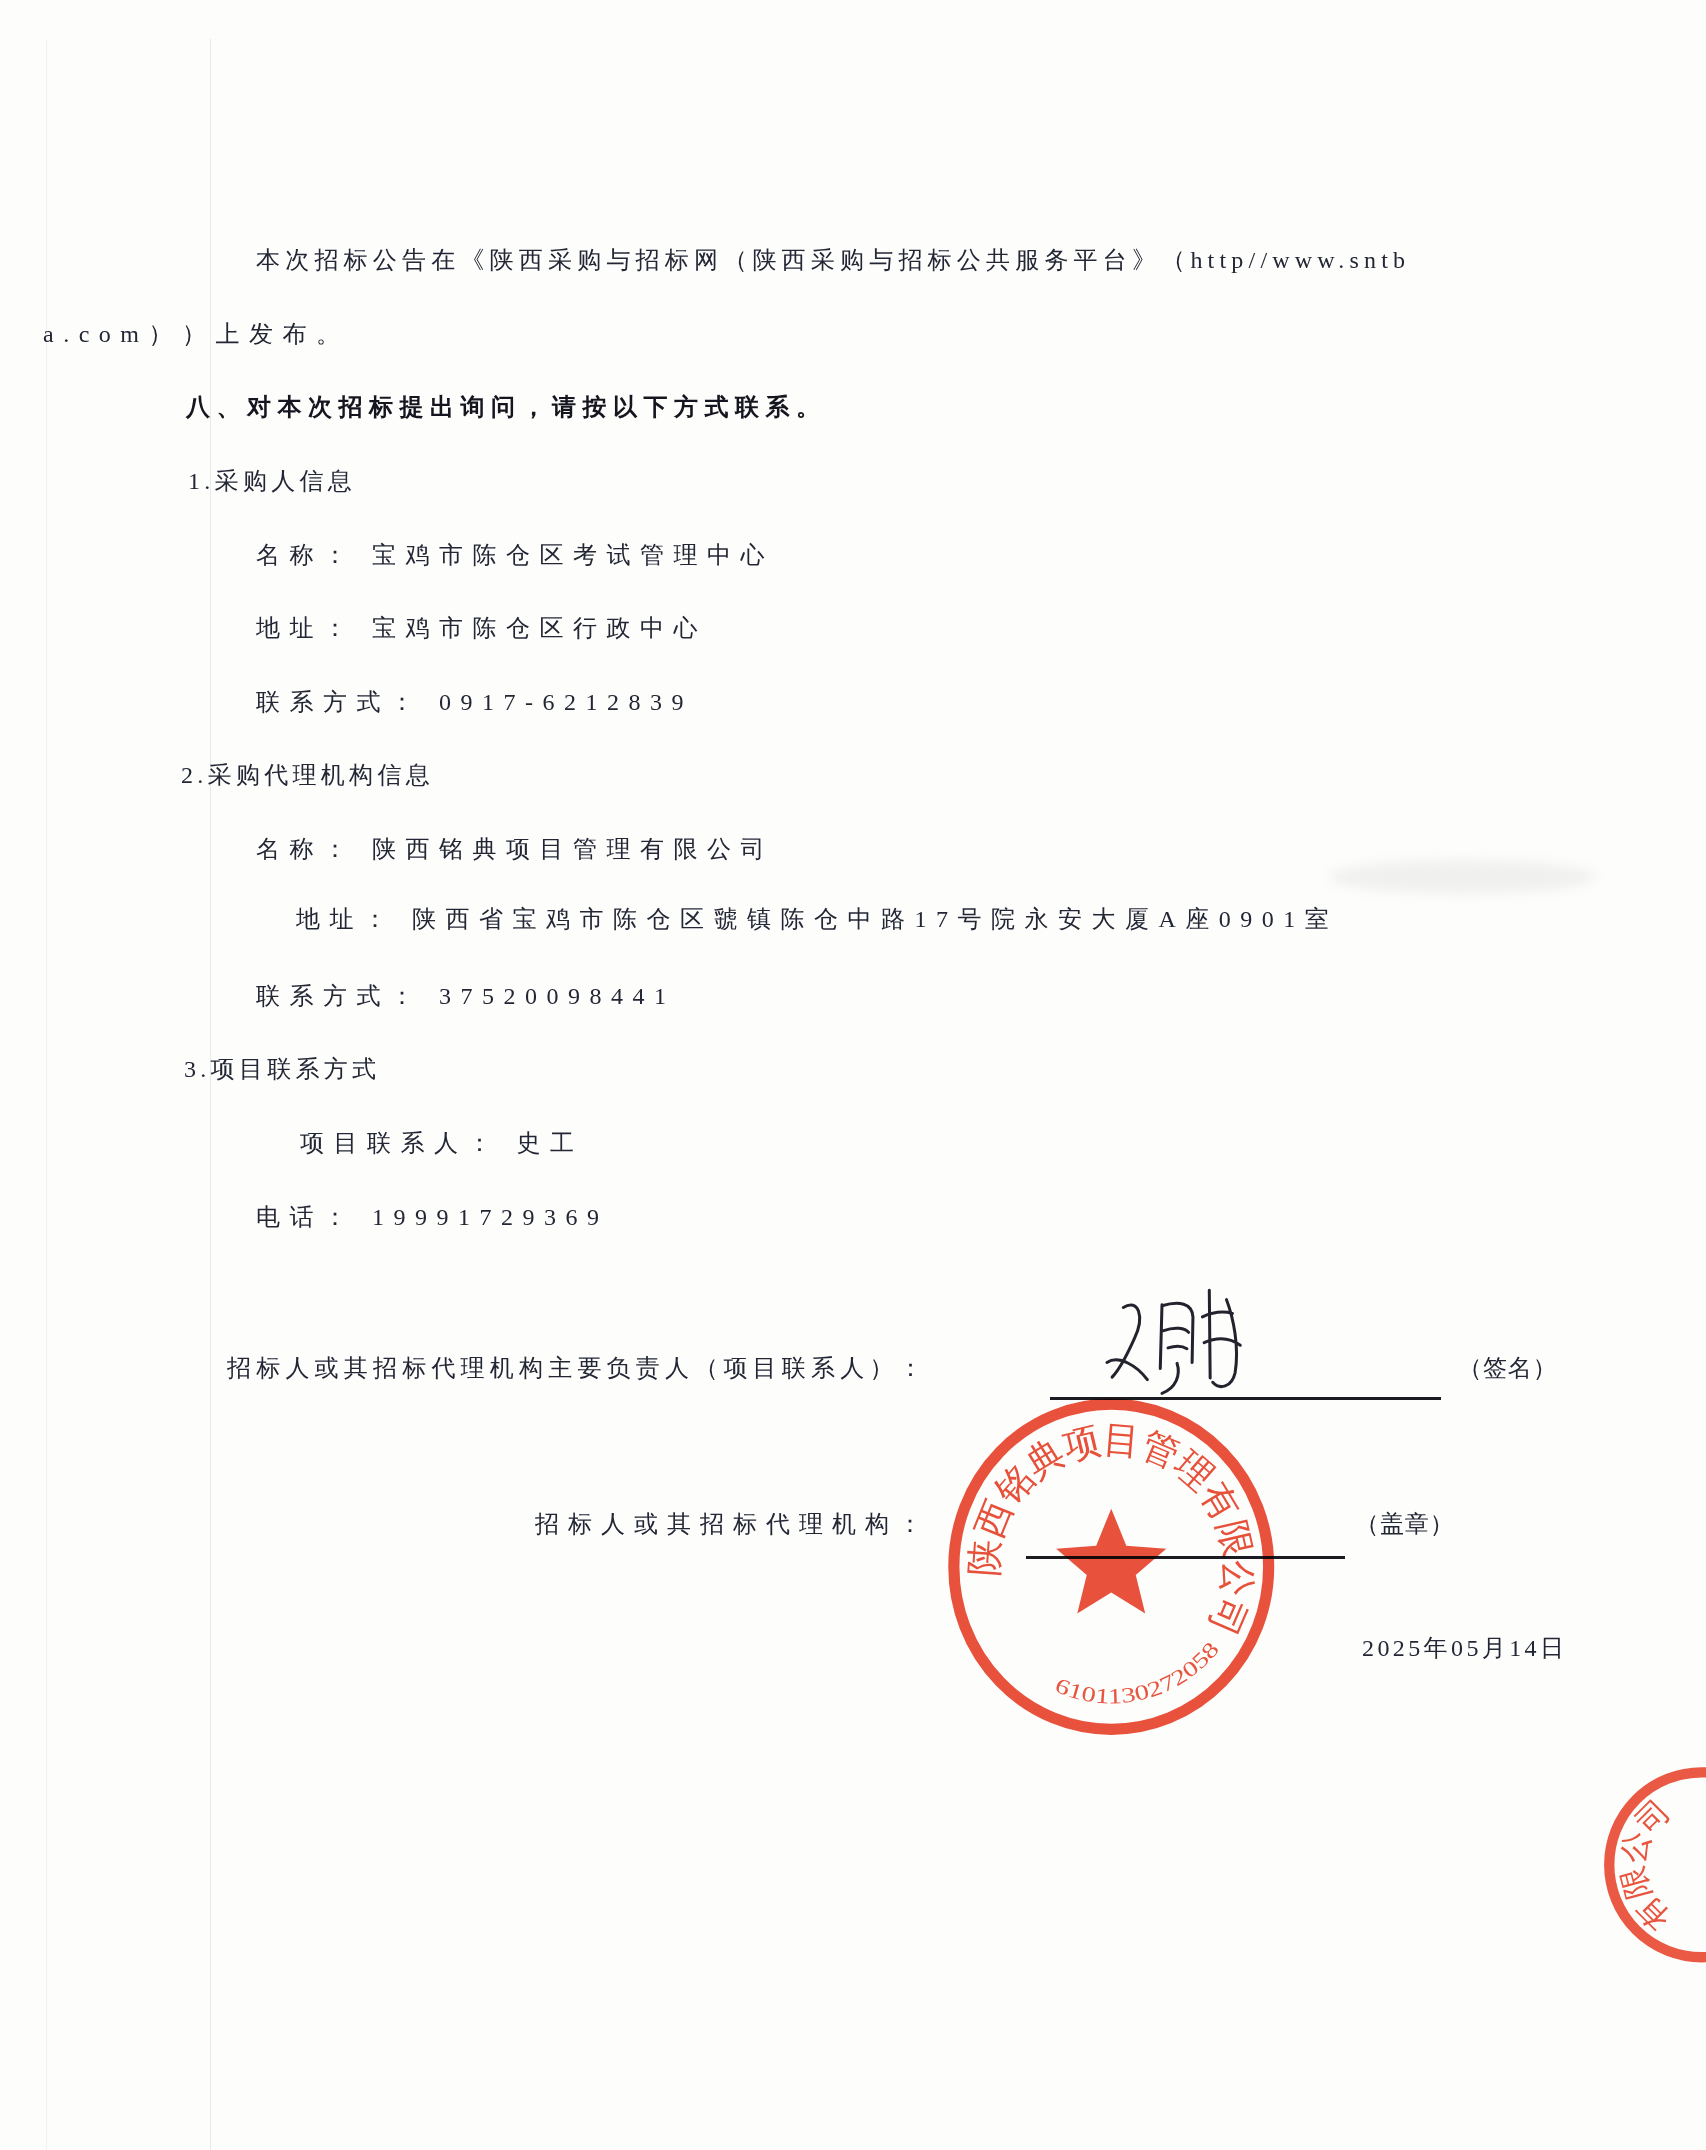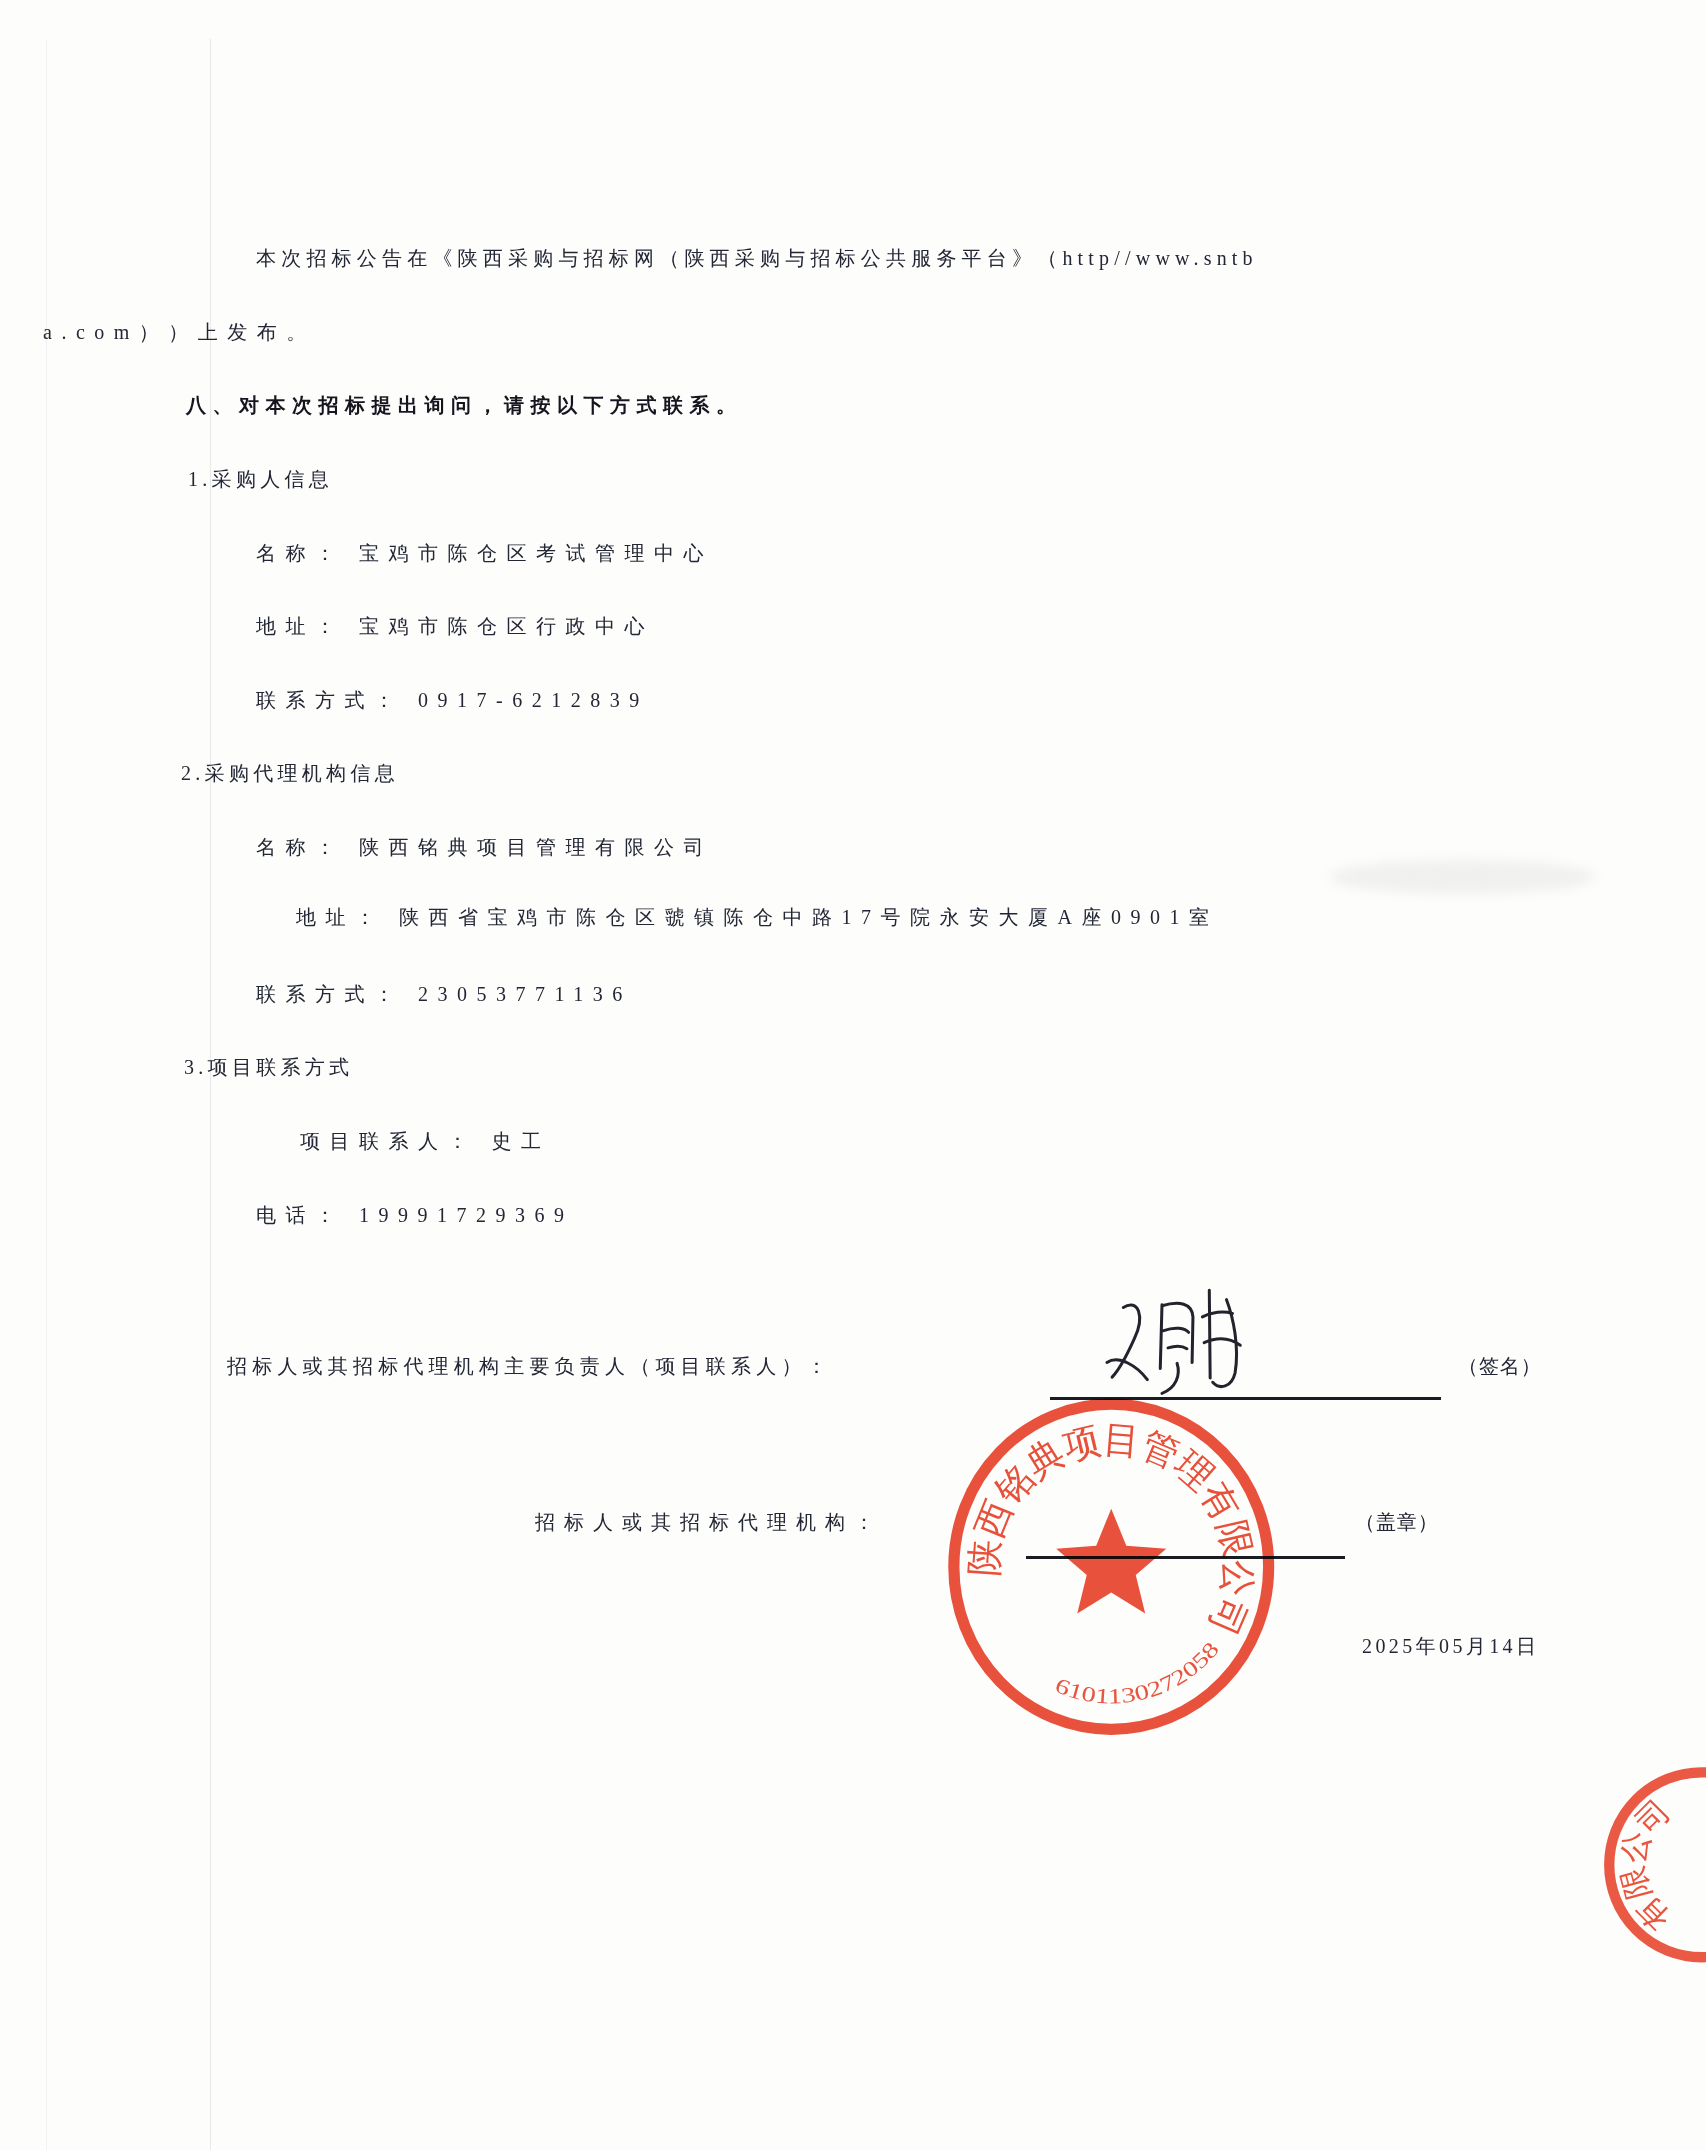--- a/index.html
+++ b/index.html
@@ -4,21 +4,21 @@
 <style>
   html,body{margin:0;padding:0;}
   body{
     width:1706px;height:2414px;position:relative;overflow:hidden;
     background:#fdfdfc;
     font-family:"Liberation Serif","DejaVu Serif",serif;
   }
   #page{position:absolute;inset:0;overflow:hidden;}
   .ln{
     position:absolute;white-space:nowrap;line-height:1.15;
-    font-size:20px;letter-spacing:9.5px;color:#232634;
+    font-size:24px;letter-spacing:9.5px;color:#232634;
   }
   .ls2{letter-spacing:0.9px;}
   .ls8{letter-spacing:3.4px;}
   .ls10{letter-spacing:4.3px;}
   .ls12{letter-spacing:5.2px;}
   .ls15{letter-spacing:6.5px;}
   .ls21{letter-spacing:9px;}
   .bold{font-weight:700;color:#15151f;text-align:right;}
   .underline-rule{position:absolute;background:#1b1b22;}
   .vline{position:absolute;top:39px;width:1.3px;height:2357px;background:#e9e9e9;}
@@ -44,21 +44,21 @@
   <div class="ln bold ls15" style="left:186px;top:394px;">八、对本次招标提出询问，请按以下方式联系。</div>
 
   <div class="ln ls10" style="left:188px;top:468px;">1.采购人信息</div>
   <div class="ln" style="left:256px;top:542px;">名称： 宝鸡市陈仓区考试管理中心</div>
   <div class="ln" style="left:256px;top:615px;">地址： 宝鸡市陈仓区行政中心</div>
   <div class="ln" style="left:256px;top:689px;">联系方式： 0917-6212839</div>
 
   <div class="ln ls10" style="left:181px;top:762px;">2.采购代理机构信息</div>
   <div class="ln" style="left:256px;top:836px;">名称： 陕西铭典项目管理有限公司</div>
   <div class="ln" style="left:256px;top:906px;margin-left:40px;">地址： 陕西省宝鸡市陈仓区虢镇陈仓中路17号院永安大厦A座0901室</div>
-  <div class="ln" style="left:256px;top:983px;">联系方式： 23053771136</div>
+  <div class="ln" style="left:256px;top:983px;">联系方式： 37520098441</div>
 
   <div class="ln ls10" style="left:184px;top:1056px;">3.项目联系方式</div>
   <div class="ln" style="left:256px;top:1130px;margin-left:44px;">项目联系人： 史工</div>
   <div class="ln" style="left:256px;top:1204px;">电话： 19991729369</div>
 
   <div class="ln ls12" style="left:227px;top:1355px;">招标人或其招标代理机构主要负责人（项目联系人）：</div>
   <div class="underline-rule" style="left:1050px;top:1397px;width:391px;height:2.6px;"></div>
   <div class="ln ls2" style="left:1458px;top:1355px;">（签名）</div>
 
   <div class="ln ls21" style="left:535px;top:1511px;">招标人或其招标代理机构：</div>

